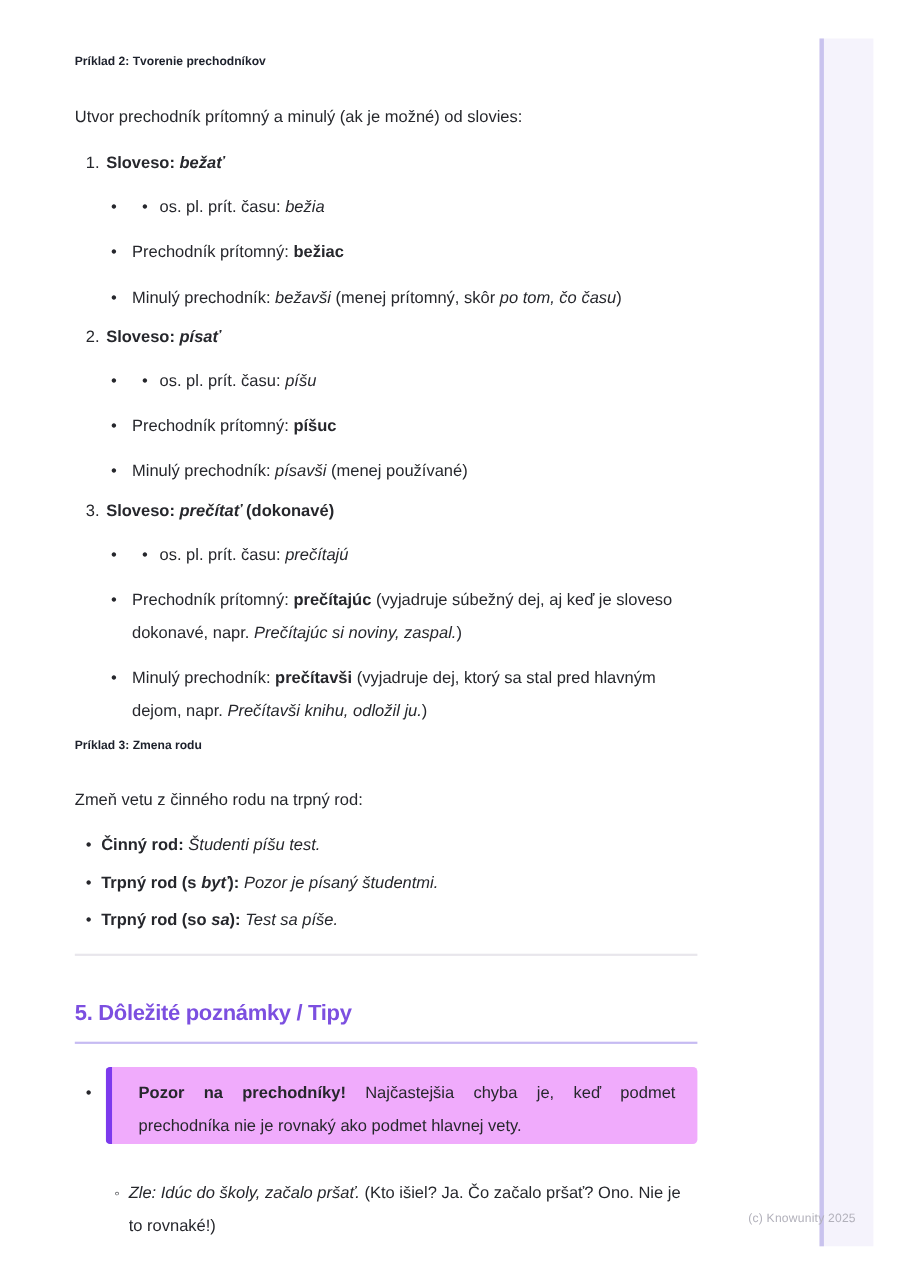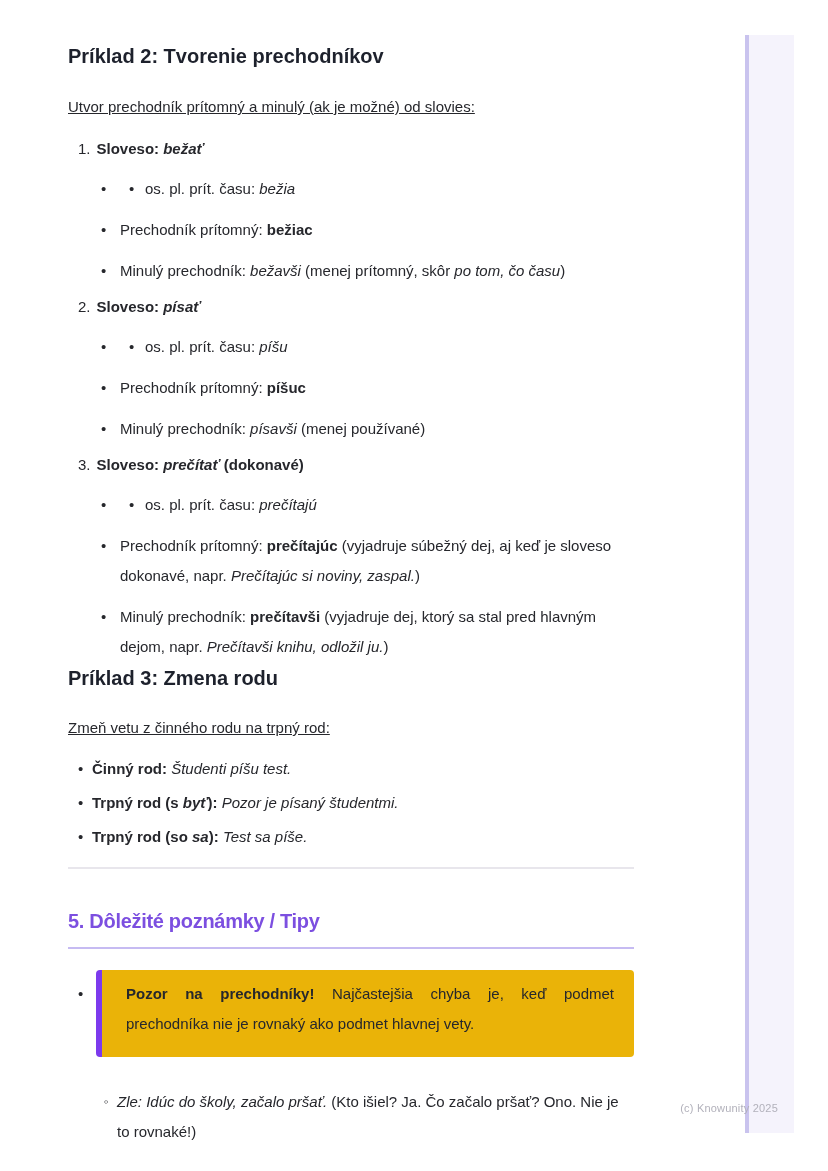--- a/index.html
+++ b/index.html
@@ -19,24 +19,24 @@
     font-size:11px;color:#b2b1bb;letter-spacing:.2px;
   }
   .content{
     position:absolute;left:68px;top:46px;width:566px;z-index:3;
     font-size:15px;line-height:30px;
   }
   .b{font-weight:700;text-align:center;}
   .i{font-style:italic;}
   .bi{font-weight:700;font-style:italic;}
   h4.subhead{
-    margin:0 0 26px;font-size:20px;line-height:20px;font-weight:700;color:#1d212c;
+    margin:0 0 26px;font-size:11px;line-height:20px;font-weight:700;color:#1d212c;
   }
   h4.subhead2{margin:2px 0 25px;}
-  p.intro{margin:0 0 12px;text-decoration:underline;}
+  p.intro{margin:0 0 12px;}
   p.intro3{margin:0 0 11px;}
   .vrow{display:flex;margin:0 0 10px;}
   .vnum{flex:0 0 auto;margin-left:10px;margin-right:6px;}
   .sub{margin:0 0 6px;}
   .sli{display:flex;margin-bottom:11px;}
   .sli:last-child{margin-bottom:0;}
   .dot{flex:0 0 19px;margin-left:33px;}
   .dotA{flex:0 0 28px;margin-left:33px;}
   .dotB{flex:0 0 16px;}
   .stext{flex:1;}
@@ -47,22 +47,22 @@
     border:none;border-top:2px solid #e8e6ec;margin:15px 0 0;
   }
   h1.section{
     margin:34px 0 0;padding:0 0 8px;
     font-size:20px;line-height:36px;font-weight:800;letter-spacing:-.3px;
     color:#7c4fe0;border-bottom:2px solid #c6bbf2;
   }
   .callout-row{display:flex;margin-top:21px;}
   .cbullet{flex:0 0 18px;margin-left:10px;padding-top:9px;}
   .callout{
-    flex:1;background:#eab308;border-left:6px solid #7c3aed;
-    border-radius:4px;padding:9px 20px 18px 24px;
+    flex:1;background:#f0abfc;border-left:6px solid #7c3aed;
+    border-radius:4px;padding:9px 20px 1px 24px;
   }
   .cline1{text-align:justify;text-align-last:justify;}
   .zrow{display:flex;margin-top:30px;}
   .zdot{flex:0 0 13px;margin-left:36px;font-size:13px;}
 </style>
 </head>
 <body>
 
 <div class="edge-strip"></div>
 <div class="watermark">(c) Knowunity 2025</div>

